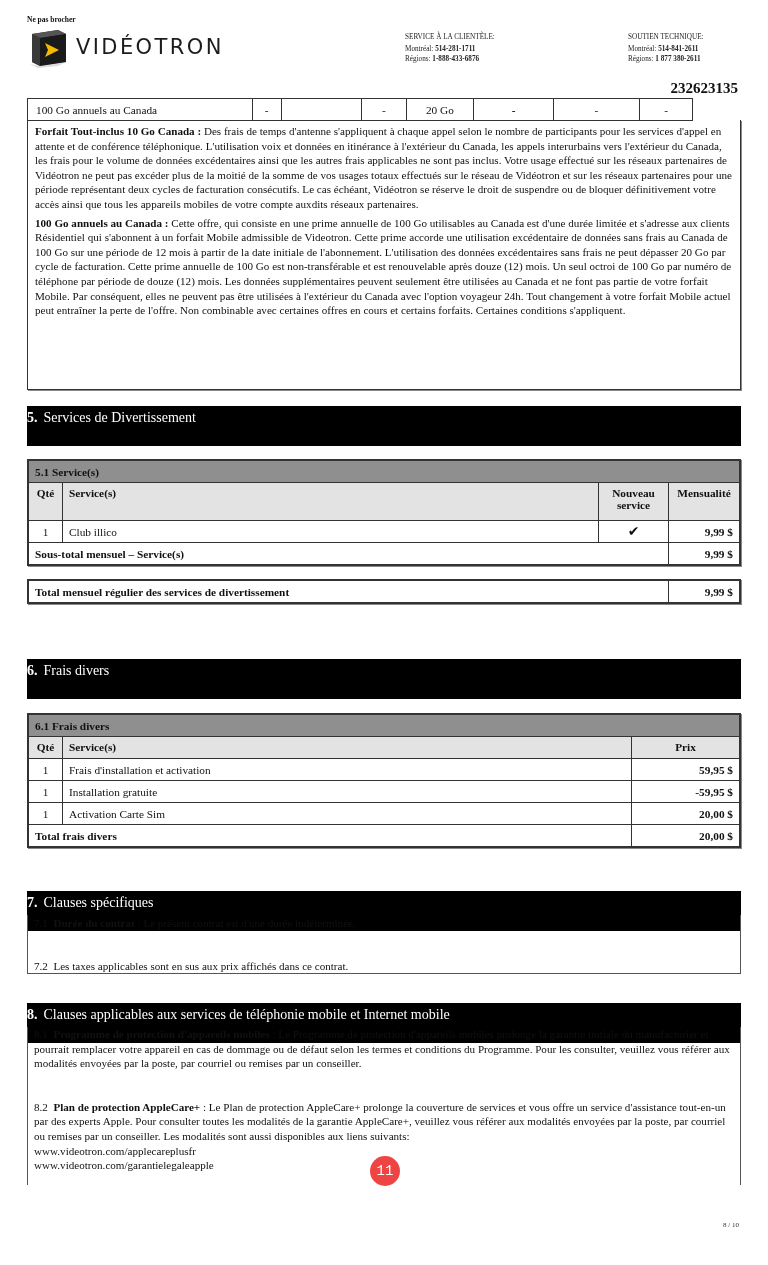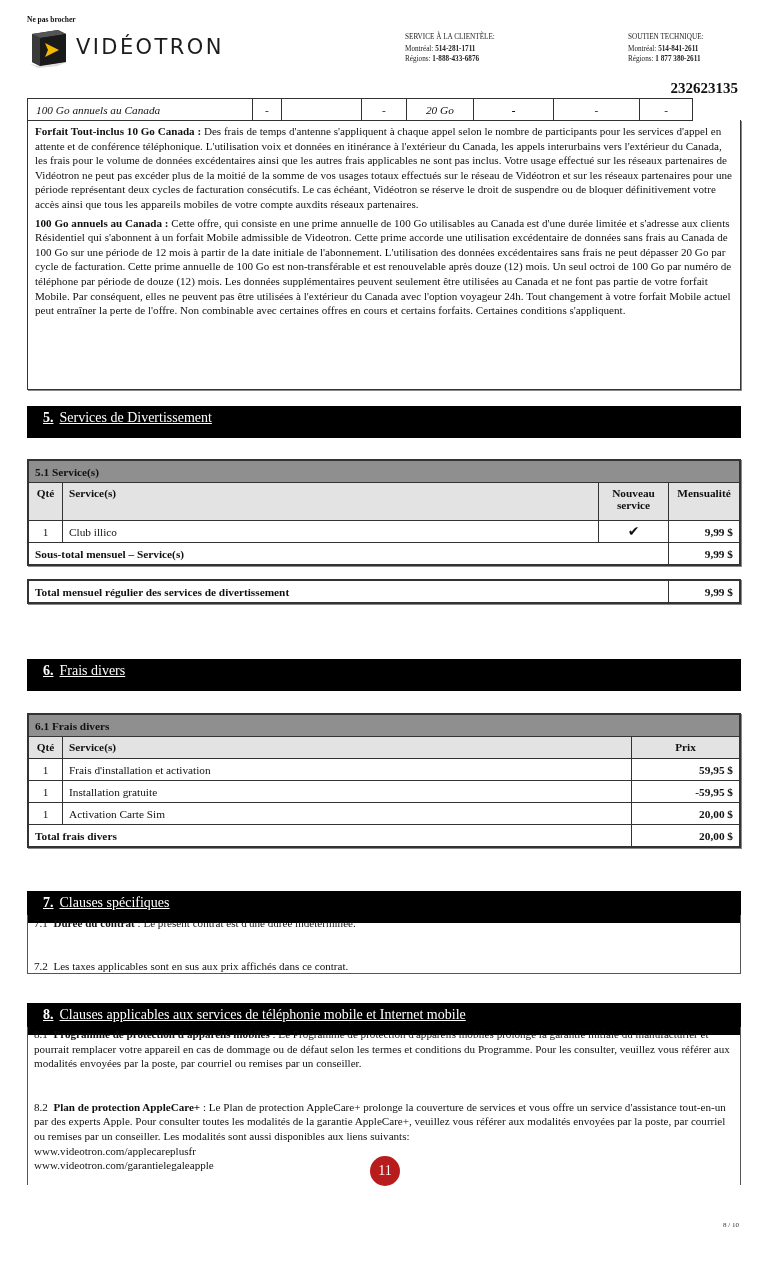--- a/index.html
+++ b/index.html
@@ -18,47 +18,47 @@
   .contact { font-size: 7.2px; line-height: 10px; color: #222; }
   .contact .ttl { margin-bottom: 2px; }
   .contact b { font-weight: bold; }
   .contact-cs { left: 405px; top: 32px; }
   .contact-st { left: 628px; top: 32px; }
 
   .docnum { right: 30px; top: 80px; font-size: 15px; font-weight: bold; }
 
   
   table { border-collapse: collapse; }
-  .box { position: absolute; left: 27px; width: 666px; font-style: italic; }
+  .box { position: absolute; left: 27px; width: 666px; }
 
   .t-plan { top: 98px; }
   .t-plan td { border: 1px solid #333; height: 22px; text-align: center; font-size: 11.3px; }
   .t-plan td.first { text-align: left; padding-left: 8px; }
 
   .notes { position: absolute; left: 27px; top: 120px; width: 714px; height: 270px; border: 1px solid #333; border-top: none; padding: 4px 7px; font-size: 11.1px; line-height: 14.6px; text-align: left; box-shadow: 1px 1px 0 #888; }
   .notes p { margin-bottom: 4px; }
   .notes b { font-weight: bold; }
 
-  .sec-bar { position: absolute; left: 27px; width: 714px; height: 32px; background: #000; color: #fff; font-size: 14px; padding-left: 16px; line-height: 24px; text-decoration: underline; }
+  .sec-bar { position: absolute; left: 27px; width: 714px; height: 40px; background: #000; color: #fff; font-size: 14px; padding-left: 0; line-height: 24px; }
   .sec-bar b { font-weight: bold; margin-right: 6px; }
 
   .tbl { position: absolute; left: 27px; width: 714px; border: 1px solid #333; box-shadow: 1px 1px 0 #888; }
   .tbl table { width: 100%; }
   .tbl td, .tbl th { border: 1px solid #333; font-size: 11.3px; padding: 0 6px; height: 22px; }
   .tbl .cap { background: #8f8f8f; font-weight: bold; text-align: left; height: 22px; }
   .tbl .hdr th { background: #e3e3e3; font-weight: bold; vertical-align: top; padding-top: 4px; }
   .tbl .c { text-align: center; }
   .tbl .r { text-align: right; font-weight: bold; }
   .tbl .l { text-align: left; }
   .tbl .bold { font-weight: bold; }
 
   .clause { position: absolute; left: 27px; width: 714px; border: 1px solid #555; border-top: none; padding: 0 6px; font-size: 11.1px; line-height: 14.6px; }
   .clause b { font-weight: bold; }
 
-  .badge { position: absolute; left: 370px; top: 1156px; width: 30px; height: 30px; border-radius: 50%; background: #b91c1c; color: #fff; font-family: Liberation Serif, serif; font-size: 14px; text-align: center; line-height: 30px; }
+  .badge { position: absolute; left: 370px; top: 1156px; width: 30px; height: 30px; border-radius: 50%; background: #ef4444; color: #fff; font-family: Liberation Mono, monospace; font-size: 14px; text-align: center; line-height: 30px; }
 
   .pageno { position: absolute; left: 723px; top: 1221px; font-size: 7px; color: #333; }
 </style>
 </head>
 <body>
 
 <div class="abs nepas">Ne pas brocher</div>
 
 <div class="abs logo">
   <div class="logo-cube">

